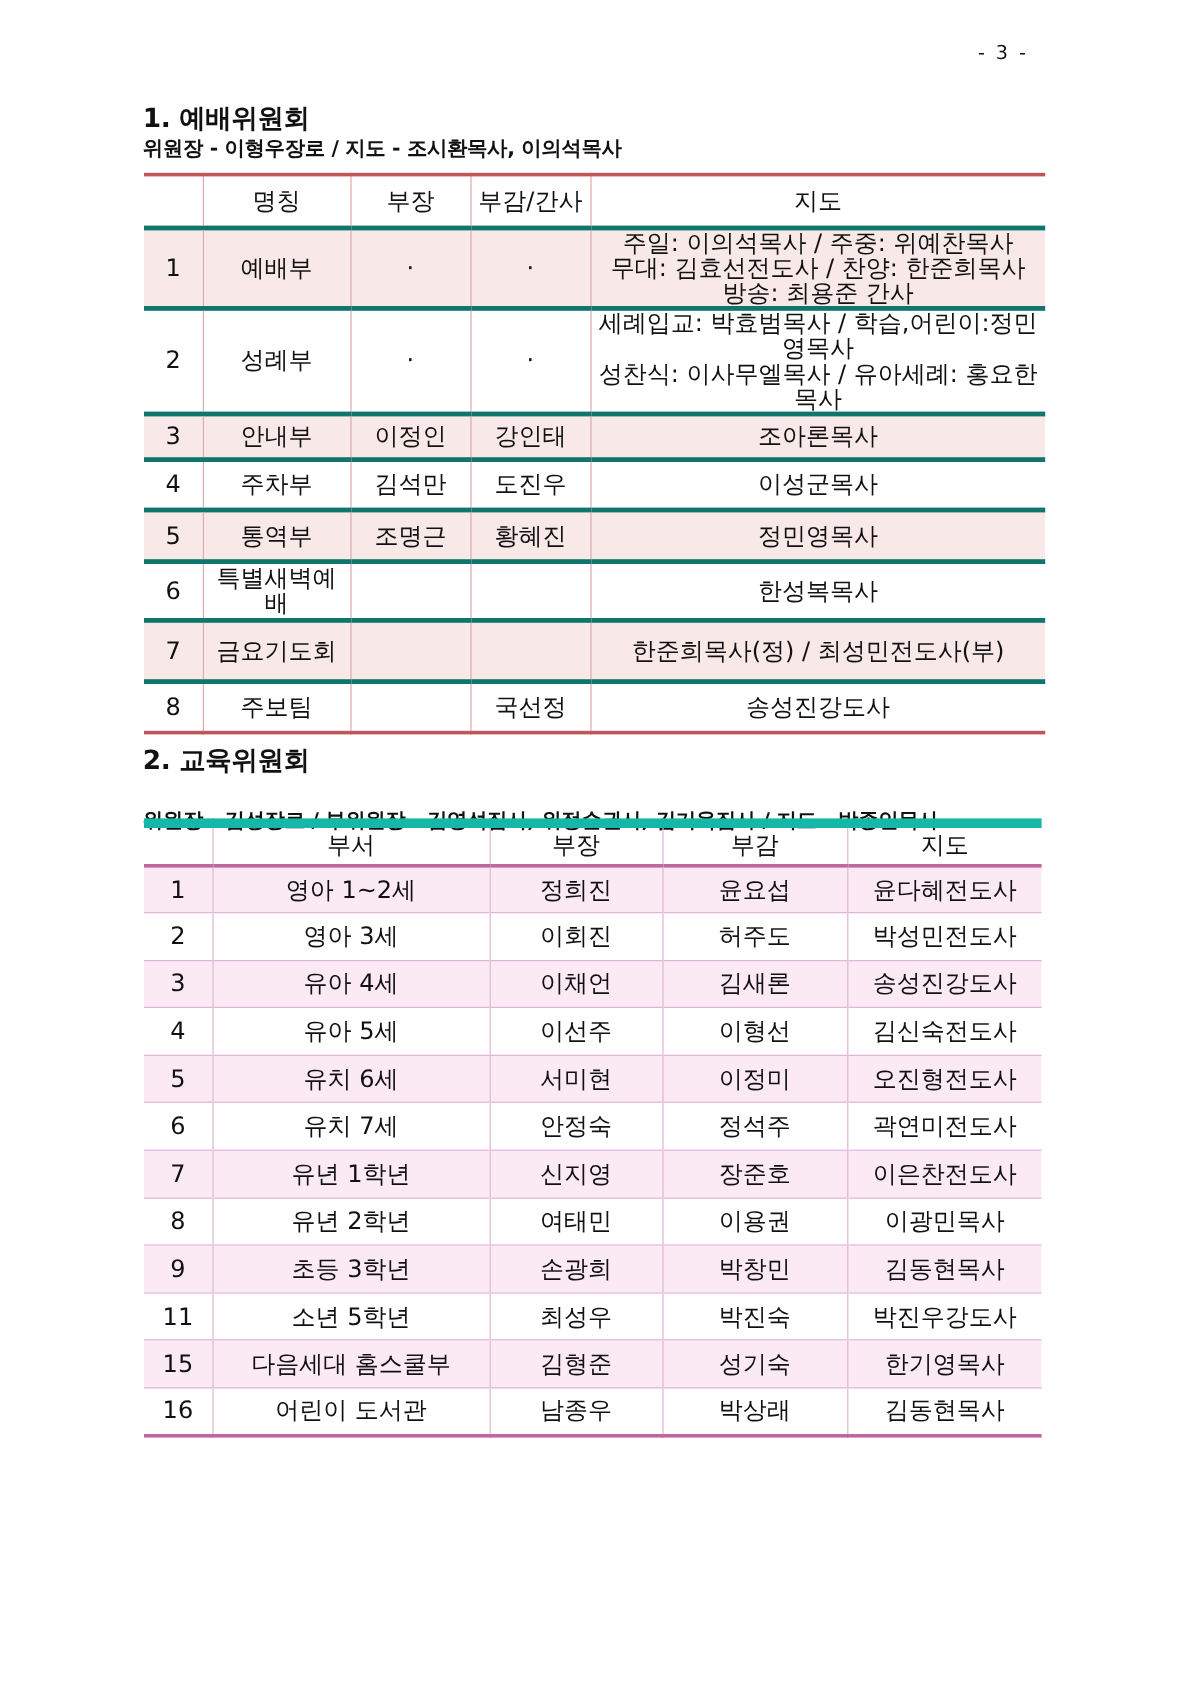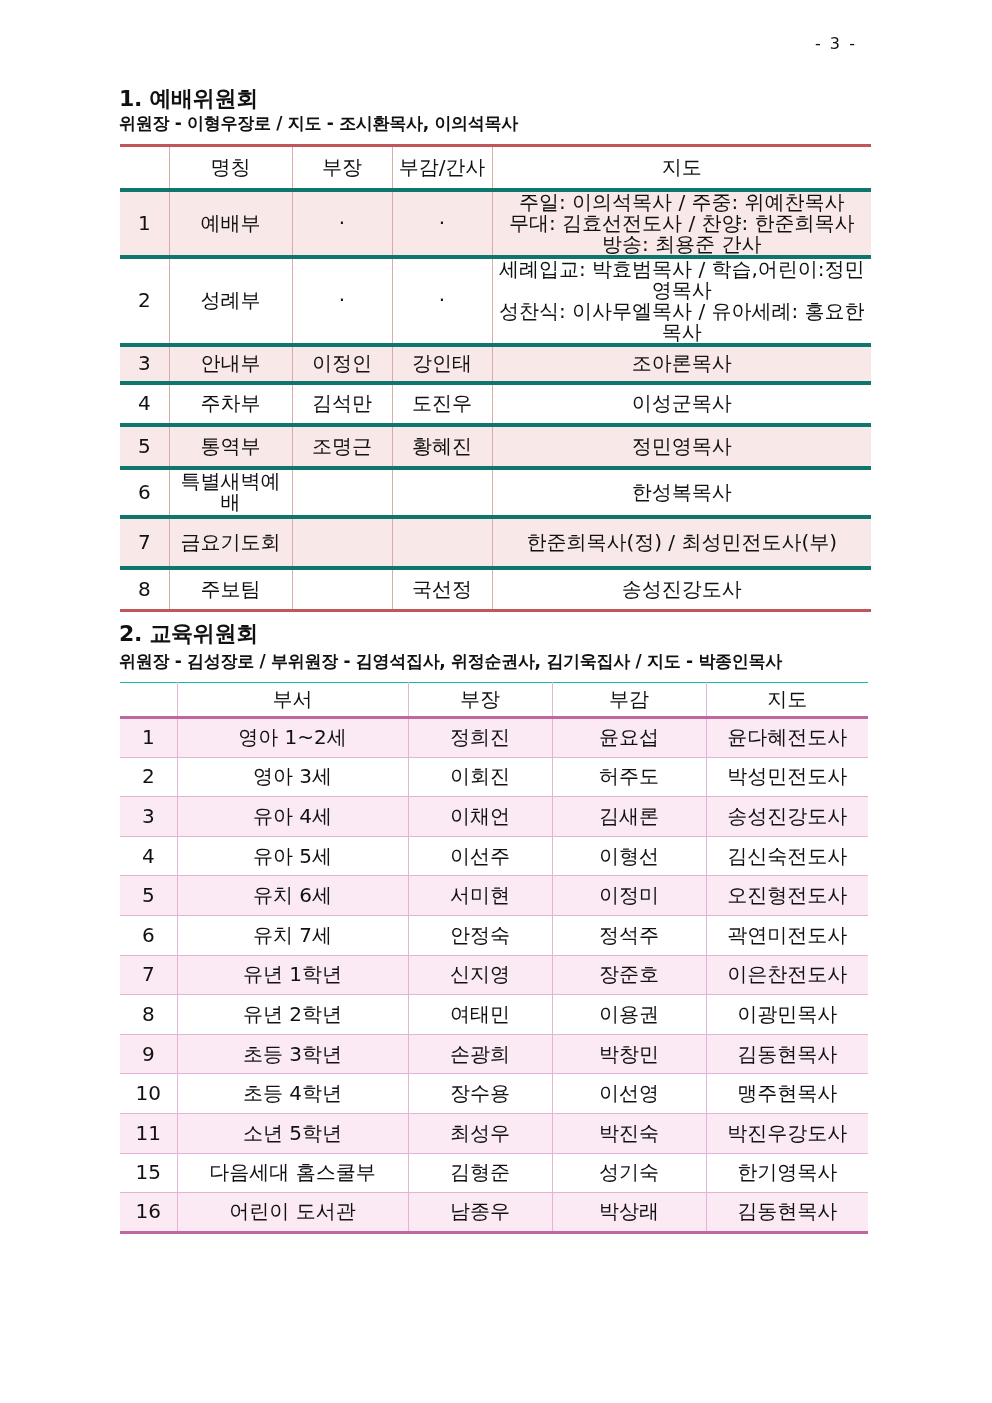--- a/index.html
+++ b/index.html
@@ -50,21 +50,21 @@
     #t1 { left: 120px; top: 144px; width: 751px; }
     #t1 { border-top: 3px solid #c0565a; border-bottom: 3px solid #c0565a; }
     #t1 th { height: 44px; border-bottom: 3px solid #c0565a; }
     #t1 td, #t1 th { border-left: 1px solid #dcaaa9; border-right: 1px solid #dcaaa9; }
     #t1 tr td { border-top: 4px solid #0f766e; }
     #t1 tr:nth-child(odd) td { background: #f8e8e8; }
     #t1 td:first-child, #t1 th:first-child { border-left: none; }
     #t1 td:last-child, #t1 th:last-child { border-right: none; }
     
     #t2 { left: 120px; top: 682px; width: 748px; }
-    #t2 { border-top: 1px solid #14b8a6; border-bottom: 3px solid #c0679f; }
+    #t2 { border-top: 8px solid #14b8a6; border-bottom: 3px solid #c0679f; }
     #t2 th { height: 35px; border-bottom: 3px solid #c0679f; }
     #t2 td, #t2 th { border-left: 1px solid #e2b4d6; border-right: 1px solid #e2b4d6; }
     #t2 tr td { border-top: 1px solid #e2b4d6; height: 39.6px; }
     #t2 tr:nth-child(odd) td { background: #fbe9f4; }
     #t2 td:first-child, #t2 th:first-child { border-left: none; }
     #t2 td:last-child, #t2 th:last-child { border-right: none; }
     .multi span { display: block; }
   </style>
 </head>
 <body>
@@ -153,21 +153,21 @@
         <td>8</td>
         <td>주보팀</td>
         <td></td>
         <td>국선정</td>
         <td>송성진강도사</td>
       </tr>
     </tbody>
   </table>
 
   <div class="section-title" style="top:619px;">2. 교육위원회</div>
-  <div class="section-sub" style="top:650px;">위원장 - 김성장로 / 부위원장 - 김영석집사, 위정순권사, 김기욱집사 / 지도 - 박종인목사</div>
+  <div class="section-sub" style="top:672px;">위원장 - 김성장로 / 부위원장 - 김영석집사, 위정순권사, 김기욱집사 / 지도 - 박종인목사</div>
 
   <table id="t2">
     <colgroup>
       <col style="width:57px">
         <col style="width:231px">
         <col style="width:144px">
         <col style="width:154px">
         <col style="width:162px">
     </colgroup>
     <thead>
@@ -237,27 +237,20 @@
           <td>이광민목사</td>
         </tr>
         <tr>
           <td>9</td>
           <td>초등 3학년</td>
           <td>손광희</td>
           <td>박창민</td>
           <td>김동현목사</td>
         </tr>
         <tr>
-          <td>10</td>
-          <td>초등 4학년</td>
-          <td>장수용</td>
-          <td>이선영</td>
-          <td>맹주현목사</td>
-        </tr>
-        <tr>
           <td>11</td>
           <td>소년 5학년</td>
           <td>최성우</td>
           <td>박진숙</td>
           <td>박진우강도사</td>
         </tr>
         <tr>
           <td>15</td>
           <td>다음세대 홈스쿨부</td>
           <td>김형준</td>

